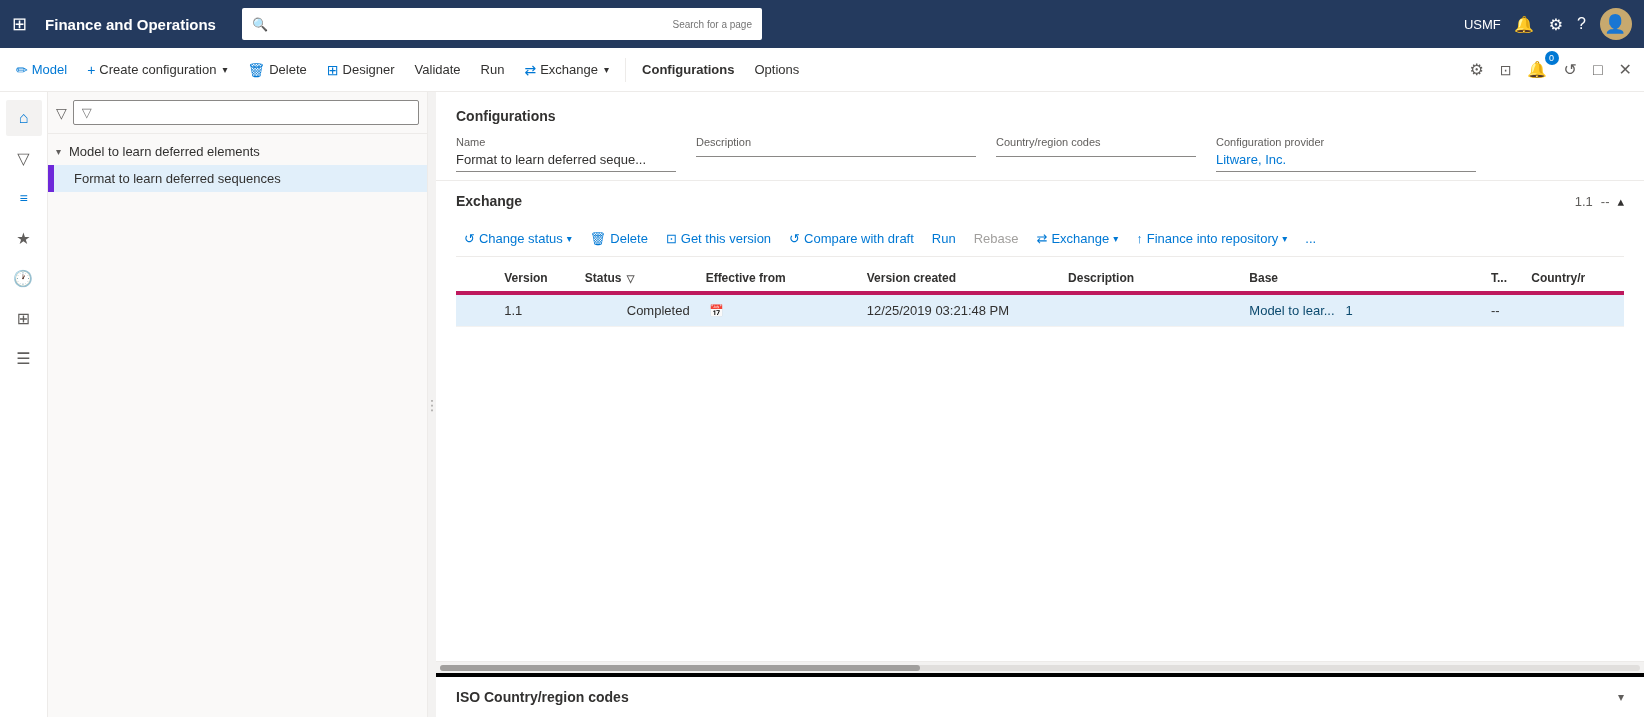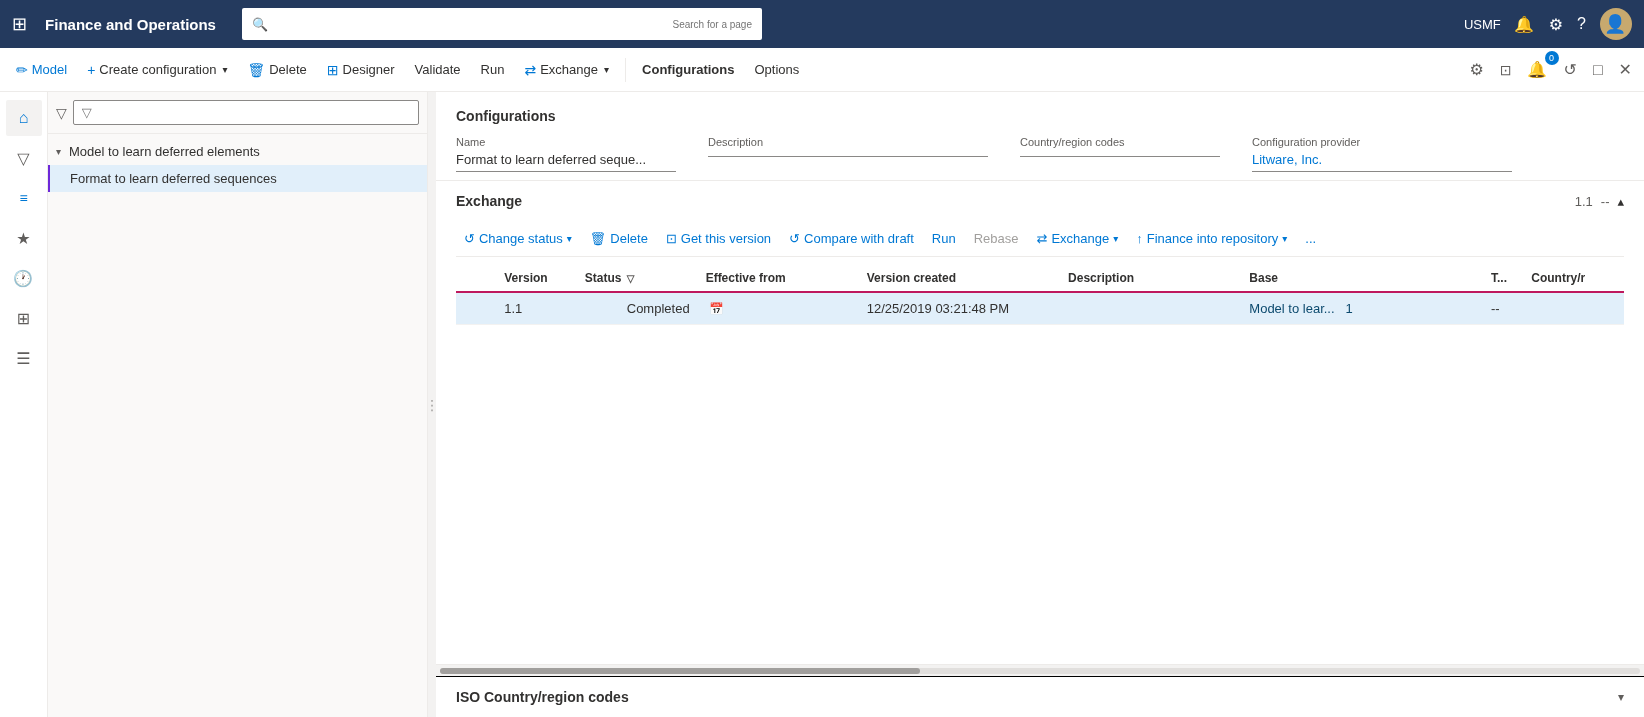--- a/index.html
+++ b/index.html
@@ -71,31 +71,31 @@
       width: 380px; background: #faf9f8; border-right: 1px solid #edebe9;
       display: flex; flex-direction: column;
     }
     .nav-filter {
       padding: 8px; border-bottom: 1px solid #edebe9;
       display: flex; align-items: center; gap: 6px;
     }
     .filter-input { border: 1px solid #8a8886; border-radius: 2px; padding: 4px 8px; font-size: 13px; width: 100%; outline: none; }
     .tree-container { flex: 1; overflow-y: auto; padding: 4px 0; }
     .tree-item { display: flex; align-items: center; padding: 6px 8px; cursor: pointer; gap: 4px; }
-    .tree-item.selected { background: #e1effa; border-left: 2px solid #6d28d9; }
+    .tree-item.selected { background: #e1effa; border-left: 6px solid #6d28d9; }
     .tree-collapse { font-size: 10px; margin-right: 4px; color: #605e5c; }
     .tree-indent { padding-left: 20px; }
 
     
     .content-area { flex: 1; background: #fff; overflow-y: auto; display: flex; flex-direction: column; }
 
     
     .config-header { padding: 16px 20px 8px; border-bottom: 1px solid #edebe9; }
     .config-header h2 { font-size: 14px; font-weight: 600; margin-bottom: 12px; }
-    .config-fields { display: grid; grid-template-columns: 240px 300px 220px 280px; gap: 12px; }
+    .config-fields { display: grid; grid-template-columns: 240px 300px 220px 280px; gap: 0; }
     .config-field { padding-right: 20px; }
     .config-field-label { font-size: 11px; color: #605e5c; margin-bottom: 4px; }
     .config-field-value { font-size: 13px; border-bottom: 1px solid #8a8886; padding-bottom: 4px; }
     .config-field-value.link { color: #0078d4; cursor: pointer; }
 
     
     .versions-section { padding: 12px 20px; flex: 1; }
     .versions-header { display: flex; align-items: center; margin-bottom: 12px; }
     .versions-title { font-size: 14px; font-weight: 600; flex: 1; }
     .versions-meta { display: flex; align-items: center; gap: 8px; font-size: 13px; color: #605e5c; }
@@ -109,21 +109,21 @@
       padding: 4px 8px; cursor: pointer; border-radius: 2px;
       color: #0078d4; font-size: 13px; background: transparent; border: none; white-space: nowrap;
     }
     .versions-btn.disabled { color: #a19f9d; cursor: default; }
     .versions-btn.has-arrow::after { content: '▾'; font-size: 10px; }
 
     
     .versions-table { width: 100%; border-collapse: collapse; }
     .versions-table th {
       text-align: left; font-size: 12px; font-weight: 600;
-      padding: 6px 8px; border-bottom: 2px solid #be185d;
+      padding: 6px 8px; border-bottom: 4px solid #be185d;
       color: #323130; white-space: nowrap;
     }
     .versions-table td { padding: 8px 8px; font-size: 13px; border-bottom: 1px solid #f3f2f1; }
     .versions-table tr.selected { background: #e1effa; }
     .col-r { width: 40px; }
     .col-version { width: 80px; }
     .col-status { width: 120px; text-align: right; }
     .col-effective { width: 160px; }
     .col-created { width: 200px; }
     .col-description { width: 180px; }
@@ -133,21 +133,21 @@
     .status-filter-icon { font-size: 10px; color: #605e5c; margin-left: 2px; }
     .base-link { color: #0c4a6e; cursor: pointer; }
     .calendar-icon { font-size: 12px; color: #605e5c; margin-left: 4px; }
 
     
     .scroll-bar-area { height: 12px; background: #f3f2f1; border-top: 1px solid #edebe9; display: flex; align-items: center; padding: 0 4px; }
     .scroll-track { flex: 1; height: 6px; background: #e1dfdd; border-radius: 3px; position: relative; }
     .scroll-thumb { position: absolute; left: 0; top: 0; width: 40%; height: 6px; background: #a19f9d; border-radius: 3px; }
 
     
-    .iso-section { border-top: 1px solid #000000; padding: 12px 20px; display: flex; align-items: center; cursor: pointer; }
+    .iso-section { border-top: 4px solid #000000; padding: 12px 20px; display: flex; align-items: center; cursor: pointer; }
     .iso-title { font-size: 14px; font-weight: 600; flex: 1; }
     .iso-chevron { color: #605e5c; font-size: 12px; }
 
     
     .resizer { width: 8px; background: #f3f2f1; cursor: col-resize; position: relative; display: flex; align-items: center; justify-content: center; }
     .resizer::after { content: '⋮'; color: #a19f9d; font-size: 14px; }
   </style>
 </head>
 <body>
 

